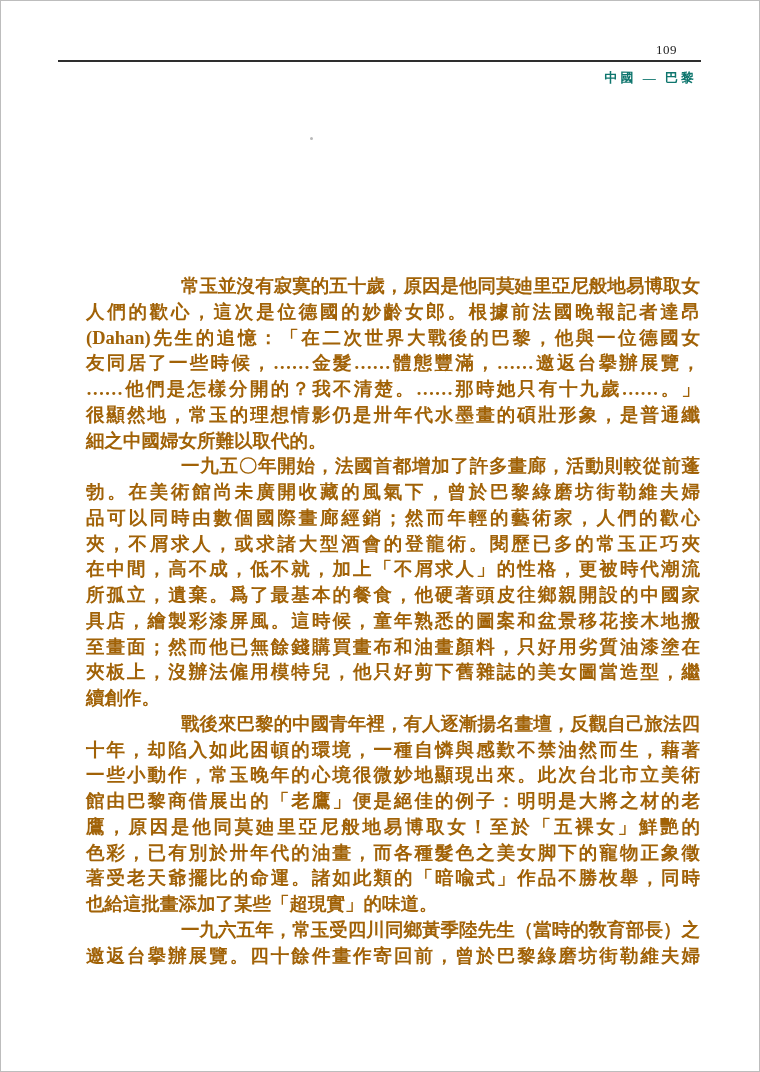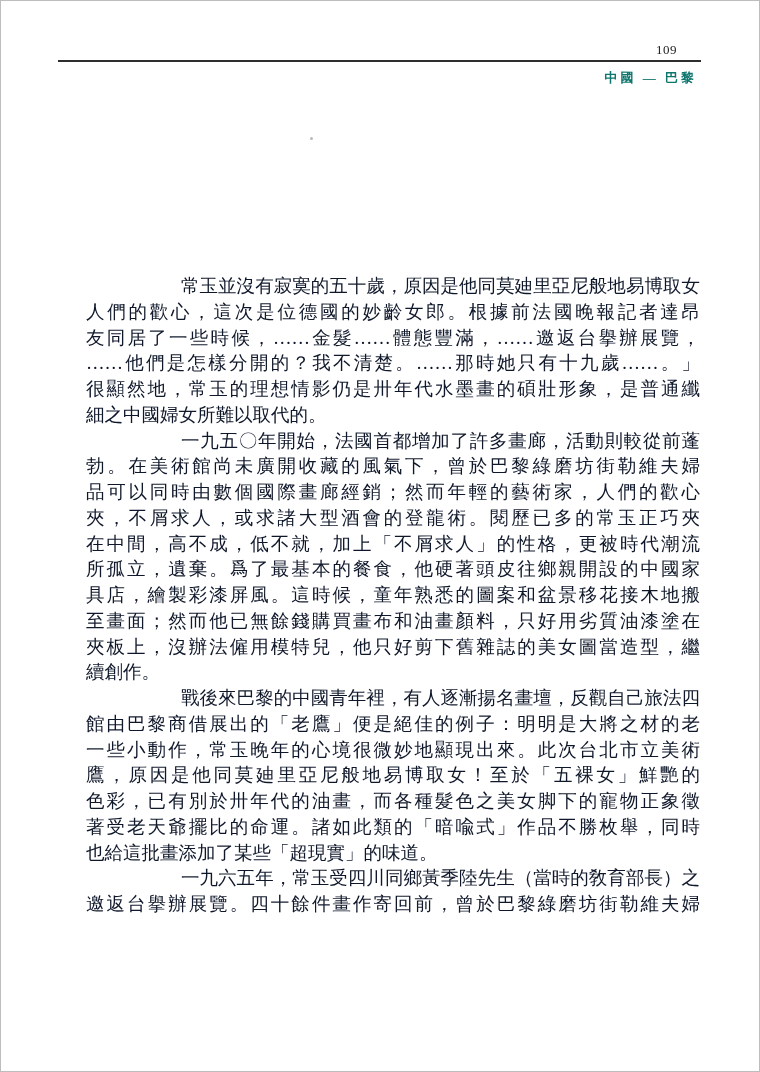--- a/index.html
+++ b/index.html
@@ -32,21 +32,22 @@
     font-weight:bold;
     letter-spacing:3px;
     color:#0f766e;
   }
   .body-text{
     position:absolute;
     top:273px;left:85px;
     width:614px;
     font-size:18.5px;
     line-height:25.75px;
-    color:#0f172a;
+    color:#a16207;
+    font-weight:bold;
   }
   .paragraph{margin:0;padding:0;}
   .line{
     text-align:justify;
     text-align-last:justify;
     white-space:nowrap;
     height:25.75px;
     overflow:visible;
   }
   .line.first{
@@ -68,41 +69,43 @@
 
 <div class="page">
   <div class="page-number">109</div>
   <div class="header-rule"></div>
   <div class="running-head">中國 — 巴黎</div>
   <div class="scan-dot"></div>
   <div class="body-text">
       <div class="paragraph">
         <div class="line first">常玉並沒有寂寞的五十歲，原因是他同莫廸里亞尼般地易博取女</div>
         <div class="line">人們的歡心，這次是位德國的妙齡女郎。根據前法國晚報記者達昂</div>
+        <div class="line">(Dahan)先生的追憶：「在二次世界大戰後的巴黎，他與一位德國女</div>
         <div class="line">友同居了一些時候，……金髮……體態豐滿，……邀返台擧辦展覽，</div>
         <div class="line">……他們是怎樣分開的？我不清楚。……那時她只有十九歲……。」</div>
         <div class="line">很顯然地，常玉的理想情影仍是卅年代水墨畫的碩壯形象，是普通纖</div>
         <div class="line para-end">細之中國婦女所難以取代的。</div>
       </div>
       <div class="paragraph">
         <div class="line first">一九五〇年開始，法國首都增加了許多畫廊，活動則較從前蓬</div>
         <div class="line">勃。在美術館尚未廣開收藏的風氣下，曾於巴黎綠磨坊街勒維夫婦</div>
         <div class="line">品可以同時由數個國際畫廊經銷；然而年輕的藝術家，人們的歡心</div>
         <div class="line">夾，不屑求人，或求諸大型酒會的登龍術。閱歷已多的常玉正巧夾</div>
         <div class="line">在中間，高不成，低不就，加上「不屑求人」的性格，更被時代潮流</div>
         <div class="line">所孤立，遺棄。爲了最基本的餐食，他硬著頭皮往鄉親開設的中國家</div>
         <div class="line">具店，繪製彩漆屏風。這時候，童年熟悉的圖案和盆景移花接木地搬</div>
         <div class="line">至畫面；然而他已無餘錢購買畫布和油畫顏料，只好用劣質油漆塗在</div>
         <div class="line">夾板上，沒辦法僱用模特兒，他只好剪下舊雜誌的美女圖當造型，繼</div>
         <div class="line para-end">續創作。</div>
       </div>
       <div class="paragraph">
         <div class="line first">戰後來巴黎的中國青年裡，有人逐漸揚名畫壇，反觀自己旅法四</div>
+        <div class="line">十年，却陷入如此困頓的環境，一種自憐與感歎不禁油然而生，藉著</div>
+        <div class="line">一些小動作，常玉晚年的心境很微妙地顯現出來。此次台北市立美術</div>
         <div class="line">館由巴黎商借展出的「老鷹」便是絕佳的例子：明明是大將之材的老</div>
-        <div class="line">一些小動作，常玉晚年的心境很微妙地顯現出來。此次台北市立美術</div>
         <div class="line">鷹，原因是他同莫廸里亞尼般地易博取女！至於「五裸女」鮮艷的</div>
         <div class="line">色彩，已有別於卅年代的油畫，而各種髮色之美女脚下的寵物正象徵</div>
         <div class="line">著受老天爺擺比的命運。諸如此類的「暗喩式」作品不勝枚舉，同時</div>
         <div class="line para-end">也給這批畫添加了某些「超現實」的味道。</div>
       </div>
       <div class="paragraph">
         <div class="line first">一九六五年，常玉受四川同鄉黃季陸先生（當時的敎育部長）之</div>
         <div class="line">邀返台擧辦展覽。四十餘件畫作寄回前，曾於巴黎綠磨坊街勒維夫婦</div>
       </div>
     </div>

